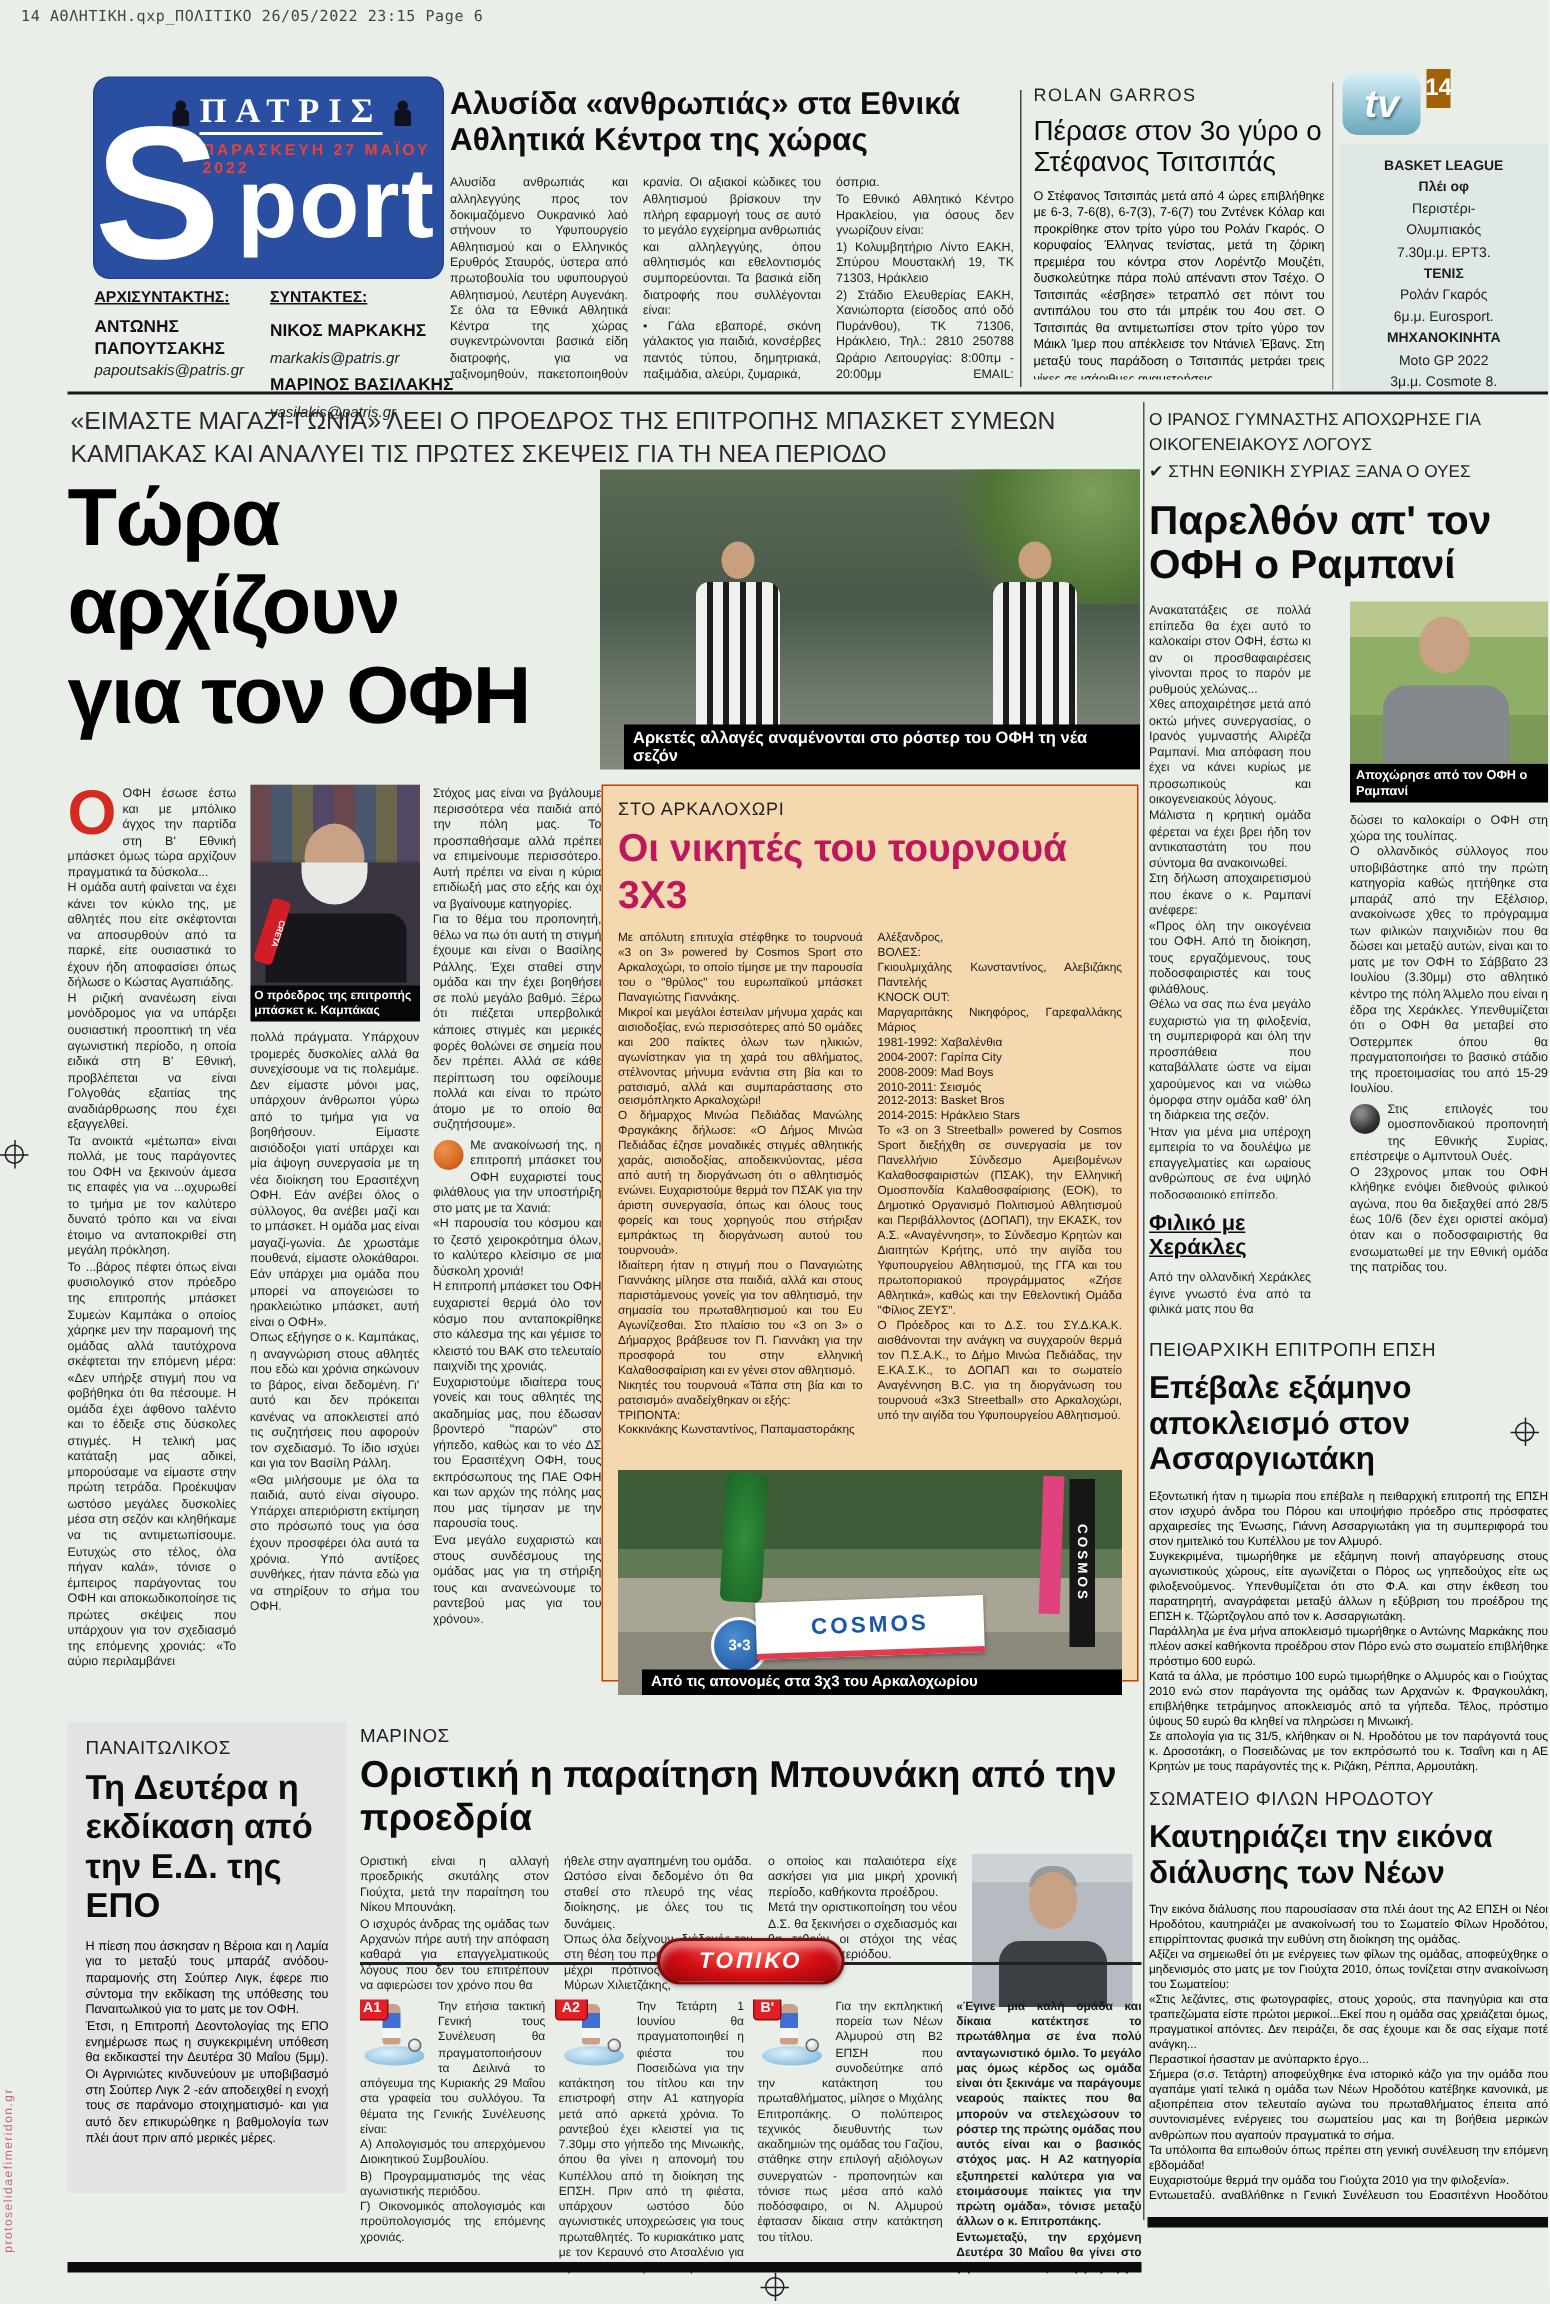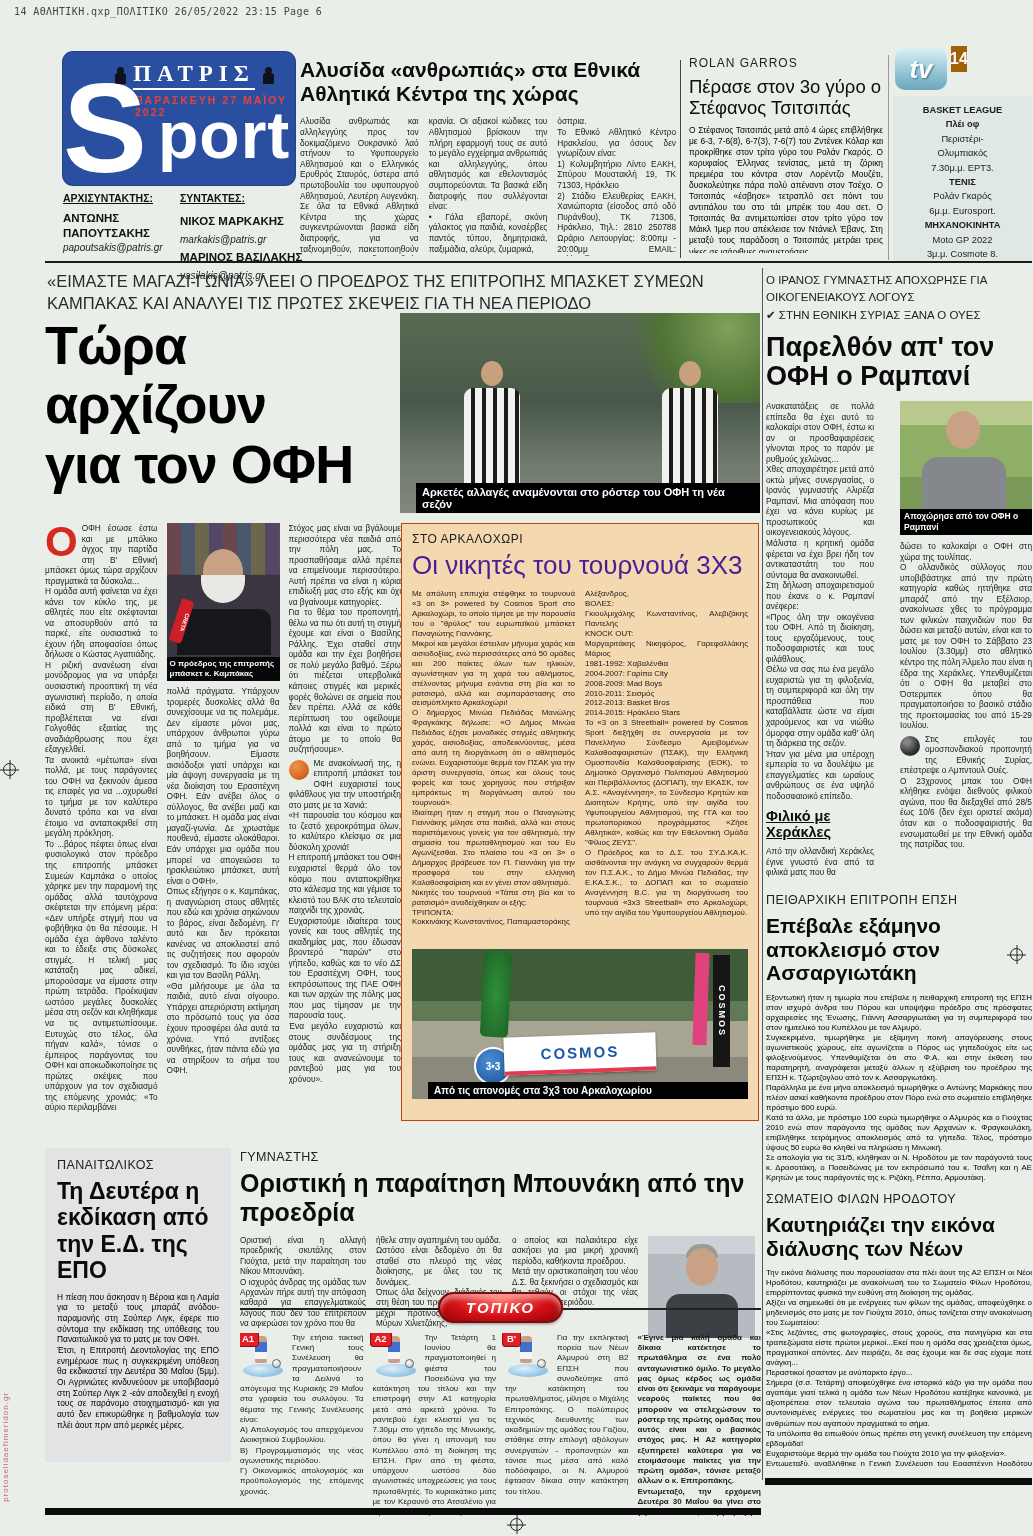--- a/index.html
+++ b/index.html
@@ -90,21 +90,21 @@
   .kp-beard{position:absolute;left:34px;top:52px;width:44px;height:28px;border-radius:0 0 22px 22px;background:#e8e8e4;}
   .kp-body{position:absolute;left:10px;bottom:26px;width:94px;height:46px;border-radius:12px 12px 0 0;background:#17171b;}
   .kp-mic{position:absolute;left:8px;bottom:38px;width:13px;height:44px;background:#d01e26;transform:rotate(18deg);border-radius:3px;color:#fff;font-size:5.5px;writing-mode:vertical-rl;text-align:center;font-weight:bold;}
   .iv-cap{position:absolute;bottom:0;left:0;right:0;background:rgba(0,0,0,.88);color:#fff;font-weight:bold;font-size:8px;padding:2px 3px;line-height:1.25;}
   .bball{float:left;width:20px;height:20px;border-radius:50%;margin:2px 5px 1px 0;background:radial-gradient(circle at 35% 30%,#ef9350,#d96a20 60%,#9c4a12);}
   .sball{float:left;width:20px;height:20px;border-radius:50%;margin:2px 5px 1px 0;background:radial-gradient(circle at 35% 30%,#888 10%,#333 60%,#111);}
 
   
   .arka{left:401px;top:523px;width:358px;height:598px;background:#f4d8b0;border:1px solid #c2410c;box-sizing:border-box;padding:8px 10px;}
   .arka-kick{font-size:12px;letter-spacing:.5px;color:#222;}
-  .arka-head{font-size:26px;font-weight:normal;margin:4px 0 8px;color:#4c1d95;}
+  .arka-head{font-size:26px;font-weight:bold;margin:4px 0 8px;color:#be185d;}
   .arka-cols{display:flex;gap:10px;height:352px;overflow:hidden;}
   .arka-col{flex:1;font-size:7.9px;line-height:1.26;color:#1a1a1a;}
   .arka-photo{position:relative;margin-top:8px;height:150px;background:linear-gradient(180deg,#3f5c38 0 35%,#607a55 35% 48%,#a9a595 48% 72%,#8b887c 72% 100%);overflow:hidden;}
   .flag-pink{position:absolute;right:40px;top:4px;width:14px;height:92px;background:#e0427e;transform:rotate(2deg);}
   .flag-black{position:absolute;right:18px;top:6px;width:17px;height:112px;background:#161616;color:#fff;writing-mode:vertical-rl;font-size:9px;letter-spacing:2px;display:flex;align-items:center;justify-content:center;font-weight:bold;}
   .flag-green{position:absolute;left:70px;top:2px;width:28px;height:86px;background:radial-gradient(#2f8f3a,#1c6326);border-radius:5px;transform:rotate(3deg);}
   .cosmos-banner{position:absolute;left:92px;bottom:26px;width:152px;height:34px;background:#fff;transform:rotate(-2deg);display:flex;align-items:center;justify-content:center;font-weight:bold;color:#1a57a8;font-size:15px;letter-spacing:2px;border-bottom:4px solid #e23a4e;box-shadow:0 1px 3px rgba(0,0,0,.4);}
   .roundel{position:absolute;left:62px;bottom:14px;width:34px;height:34px;border-radius:50%;background:radial-gradient(circle at 40% 35%,#4a8fd4,#1c4f94);border:2px solid #fff;color:#fff;font-weight:bold;font-size:10px;display:flex;align-items:center;justify-content:center;}
 
   
@@ -364,21 +364,21 @@
   <div class="abs bar bar-right"></div>
 
   <div class="abs pana">
     <div class="kick12">ΠΑΝΑΙΤΩΛΙΚΟΣ</div>
     <h2 class="pana-head">Τη Δευτέρα η εκδίκαση από την Ε.Δ. της ΕΠΟ</h2>
     <div class="pana-body jt pre ovh">Η πίεση που άσκησαν η Βέροια και η Λαμία για το μεταξύ τους μπαράζ ανόδου-παραμονής στη Σούπερ Λιγκ, έφερε πιο σύντομα την εκδίκαση της υπόθεσης του Παναιτωλικού για το ματς με τον ΟΦΗ.
 Έτσι, η Επιτροπή Δεοντολογίας της ΕΠΟ ενημέρωσε πως η συγκεκριμένη υπόθεση θα εκδικαστεί την Δευτέρα 30 Μαΐου (5μμ). Οι Αγρινιώτες κινδυνεύουν με υποβιβασμό στη Σούπερ Λιγκ 2 -εάν αποδειχθεί η ενοχή τους σε παράνομο στοιχηματισμό- και για αυτό δεν επικυρώθηκε η βαθμολογία των πλέι άουτ πριν από μερικές μέρες.</div>
   </div>
 
   <div class="abs giou">
-    <div class="kick12">ΓΥΜΝΑΣΤΗΣ</div>
+    <div class="kick12">ΜΑΡΙΝΟΣ</div>
     <h2 class="giou-head">Οριστική η παραίτηση Μπουνάκη από την προεδρία</h2>
     <div class="giou-row">
       <div class="giou-col jt pre">Οριστική είναι η αλλαγή προεδρικής σκυτάλης στον Γιούχτα, μετά την παραίτηση του Νίκου Μπουνάκη.
 Ο ισχυρός άνδρας της ομάδας των Αρχανών πήρε αυτή την απόφαση καθαρά για επαγγελματικούς λόγους που δεν του επιτρέπουν να αφιερώσει τον χρόνο που θα</div>
       <div class="giou-col jt pre">ήθελε στην αγαπημένη του ομάδα.
 Ωστόσο είναι δεδομένο ότι θα σταθεί στο πλευρό της νέας διοίκησης, με όλες του τις δυνάμεις.
 Όπως όλα δείχνουν, διάδοχός του στη θέση του προέδρου θα είναι ο μέχρι πρότινος αντιπρόεδρος Μύρων Χιλιετζάκης,</div>
       <div class="giou-col jt pre">ο οποίος και παλαιότερα είχε ασκήσει για μια μικρή χρονική περίοδο, καθήκοντα προέδρου.
 Μετά την οριστικοποίηση του νέου Δ.Σ. θα ξεκινήσει ο σχεδιασμός και θα τεθούν οι στόχοι της νέας αγωνιστικής περιόδου.</div>
       <div class="giou-photo">

